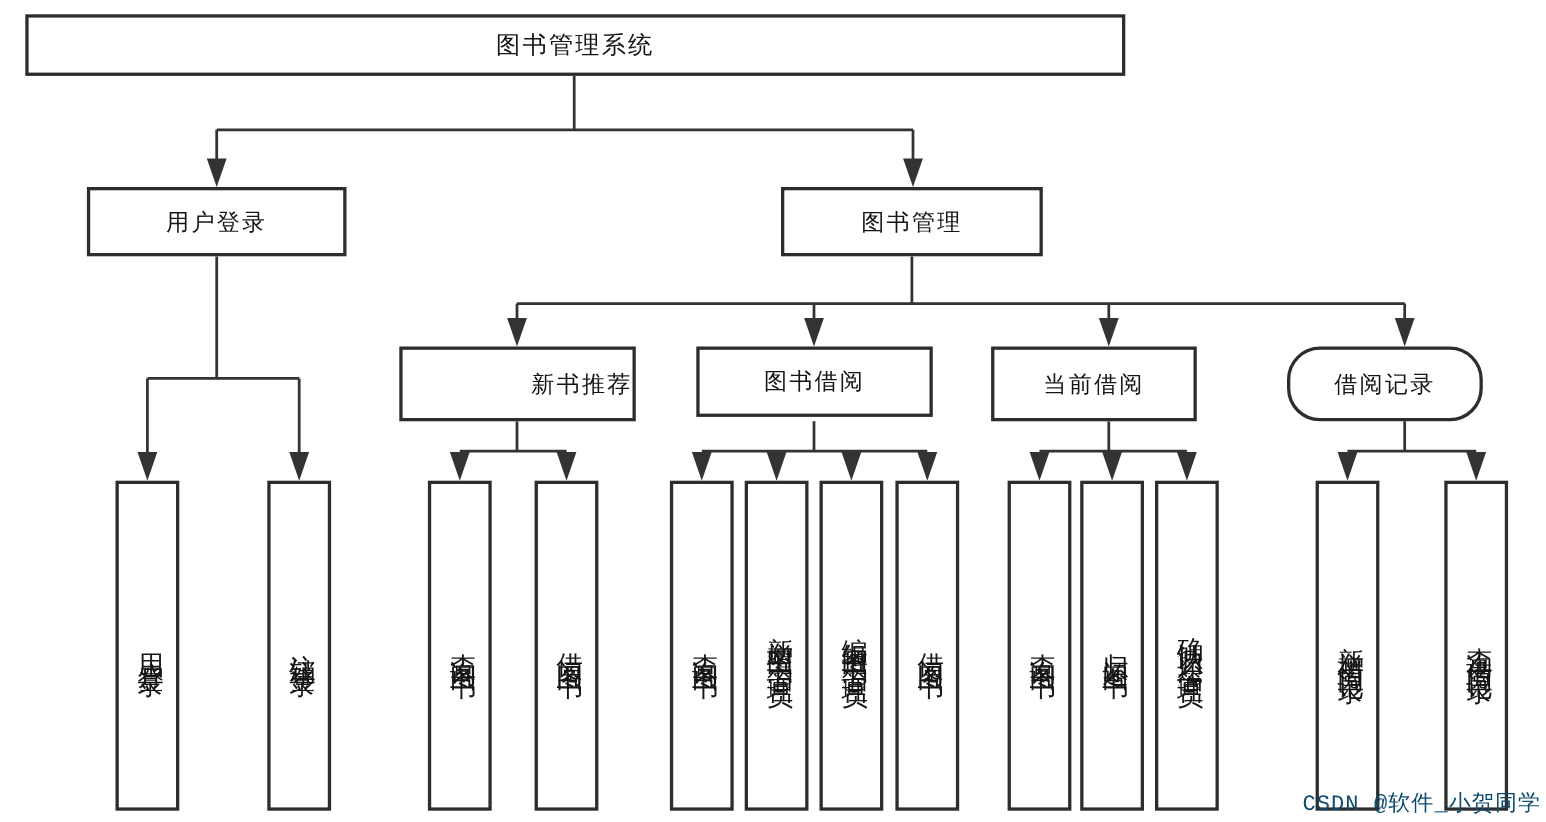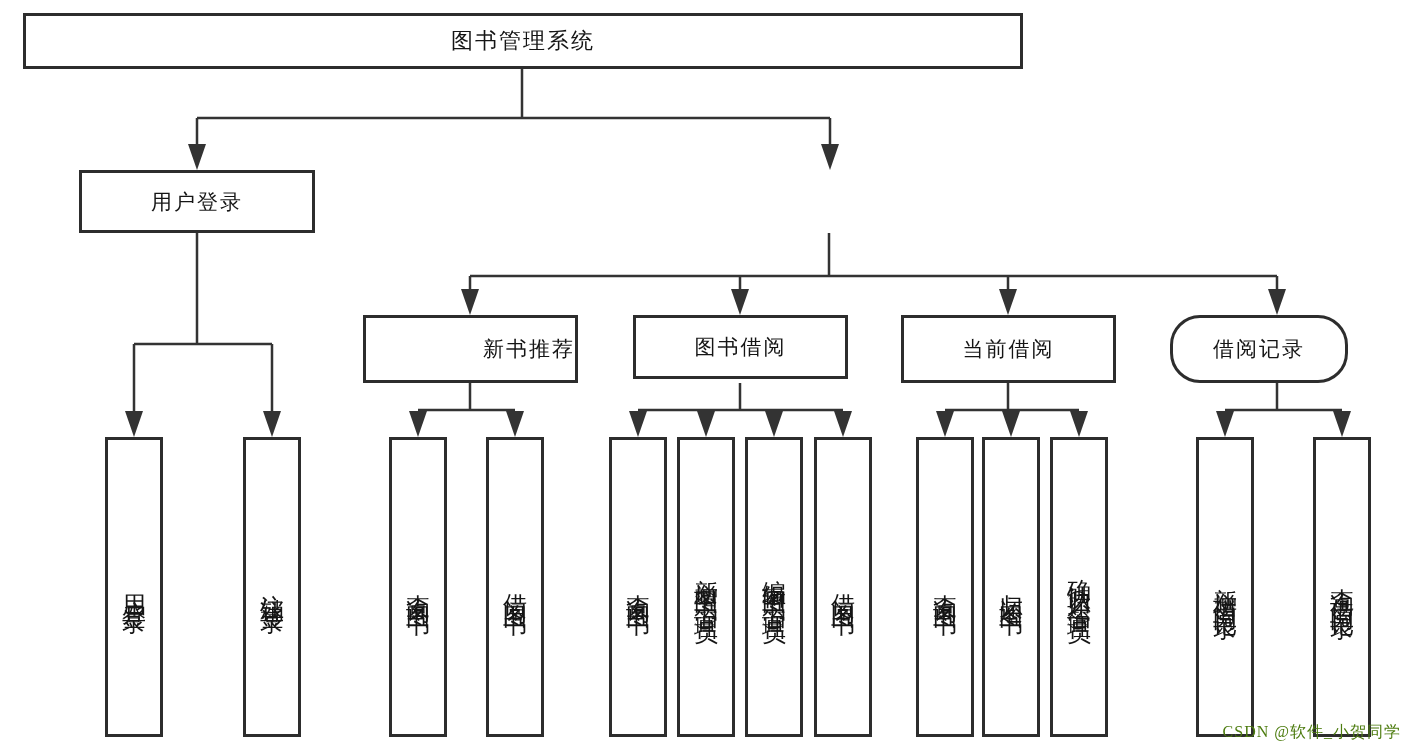--- a/index.html
+++ b/index.html
@@ -5,21 +5,21 @@
   html, body {
     margin: 0;
     padding: 0;
     background: #ffffff;
   }
   .canvas {
     position: relative;
     width: 1405px;
     height: 747px;
     background: #ffffff;
-    font-family: Liberation Serif, serif;
+    font-family: Liberation Mono, monospace;
     overflow: hidden;
   }
   .wires {
     position: absolute;
     left: 0;
     top: 0;
     width: 1405px;
     height: 747px;
   }
   .node {
@@ -56,22 +56,22 @@
     text-orientation: mixed;
     font-size: 24px;
     letter-spacing: 6px;
     color: #151515;
     line-height: 1;
   }
   .watermark {
     position: absolute;
     right: 4px;
     bottom: 4px;
-    font-size: 16px;
-    color: #4d7c0f;
+    font-size: 20px;
+    color: #0c4a6e;
     letter-spacing: 1px;
     white-space: nowrap;
   }
 </style>
 </head>
 <body>
 
 <div class="canvas">
 
   <svg class="wires" viewBox="0 0 1405 747" xmlns="http://www.w3.org/2000/svg">
@@ -114,28 +114,31 @@
     </g>
   </svg>
 
   <div class="node root">
     <span>图书管理系统</span>
   </div>
 
   <div class="node" style="left:79px; top:170px; width:236px; height:63px;">
     <span>用户登录</span>
   </div>
+  <div class="node" style="left:710px; top:170px; width:238px; height:63px;">
+    <span>图书管理</span>
+  </div>
 
   <div class="node" style="left:363px; top:315px; width:215px; height:68px;justify-content:flex-end;">
     <span>新书推荐</span>
   </div>
   <div class="node" style="left:633px; top:315px; width:215px; height:64px;">
     <span>图书借阅</span>
   </div>
-  <div class="node" style="left:901px; top:315px; width:215px; height:68px;">
+  <div class="node" style="left:901px; top:315px; width:187px; height:68px;">
     <span>当前借阅</span>
   </div>
   <div class="node" style="left:1170px; top:315px; width:178px; height:68px;border-radius:30px;">
     <span>借阅记录</span>
   </div>
 
   <div class="leaf" style="left:105px;">
     <span class="vtext">用户登录</span>
   </div>
   <div class="leaf" style="left:243px;">

